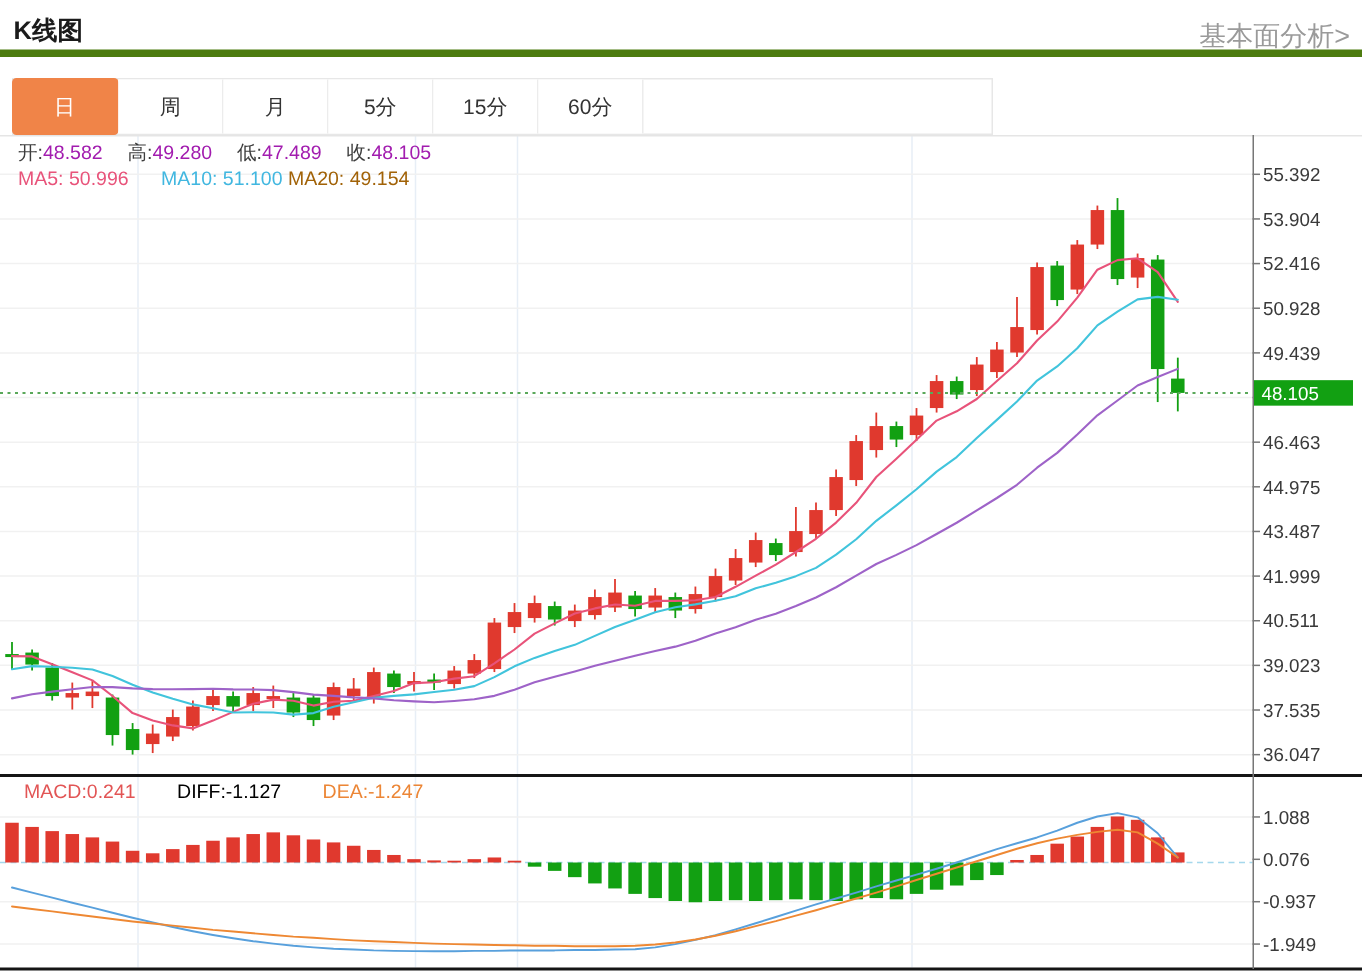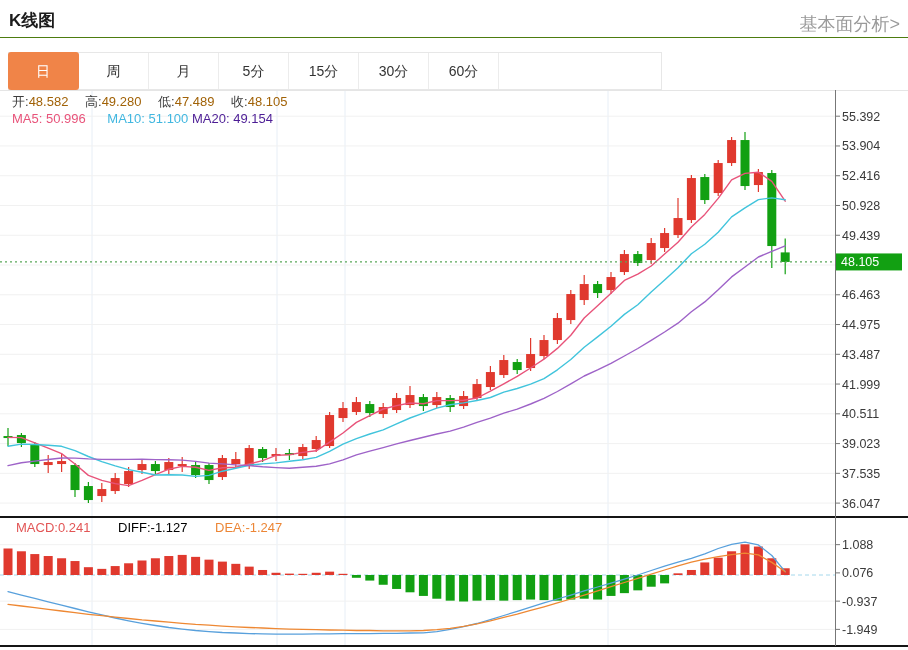--- a/index.html
+++ b/index.html
@@ -1,42 +1,42 @@
 <!DOCTYPE html>
 <html><head>
 <meta charset="utf-8">
 <style>
   * { margin:0; padding:0; box-sizing:border-box; }
   html,body { background:#fff; }
   body { font-family:"Liberation Sans","DejaVu Sans",sans-serif; }
   .app { position:relative; width:908px; height:650px; background:#fff; overflow:hidden; }
 
   .header { position:absolute; top:0; left:0; width:908px; height:38px;
-            border-bottom:1px solid #4d7c0f; background:#fff; z-index:4; }
+            border-bottom:5px solid #4d7c0f; background:#fff; z-index:4; }
   .page-title { position:absolute; top:9px; left:9px; font-size:17px; font-weight:bold; color:#1b1b1b; }
   .fund-link { position:absolute; top:12px; right:8px; font-size:18px; color:#9a9a9a; text-decoration:none; cursor:pointer; }
 
   .tabbar { position:absolute; top:52px; left:8px; height:38px; display:flex;
             border:1px solid #e7e7e7; background:#fff; z-index:4; width:654px; }
   .tab { width:70px; line-height:36px; text-align:center; font-size:14px; color:#333;
          border-right:1px solid #ececec; background:#fff; cursor:pointer; }
   .tab.selected { background:#f08448; color:#fff; border-radius:3px; border-right-color:transparent;
                   margin:-1px 0 -1px -1px; line-height:38px; width:71px; }
   .tab-filler { flex:1; }
 
   svg.chart { position:absolute; top:0; left:0; z-index:1; }
 
   .overlay { position:absolute; z-index:3; white-space:nowrap; }
   .ohlc-row { top:93px; left:12px; font-size:13px; }
   .ohlc-row .lbl { color:#3d3d3d; }
-  .ohlc-row .val { color:#a16207; margin-right:13px; }
+  .ohlc-row .val { color:#a21caf; margin-right:13px; }
   .ma-row { top:111px; left:12px; font-size:13px; }
   .ma5  { color:#e8537a; margin-right:18px; }
   .ma10 { color:#41b7e0; }
-  .ma20 { color:#4c1d95; }
+  .ma20 { color:#a16207; }
   .macd-row { top:520px; left:16px; font-size:13px; }
   .macd-v { color:#e25555; margin-right:24px; }
   .diff-v { color:#000000; margin-right:24px; }
   .dea-v  { color:#ec8636; }
 </style>
 </head>
 <body>
 
 <div class="app">
 
@@ -44,21 +44,20 @@
     <div class="page-title">K线图</div>
     <a class="fund-link">基本面分析&gt;</a>
   </div>
 
   <div class="tabbar" id="tabbar">
       <div class="tab selected">日</div>
       <div class="tab">周</div>
       <div class="tab">月</div>
       <div class="tab">5分</div>
       <div class="tab">15分</div>
-      <div class="tab">30分</div>
       <div class="tab">60分</div>
       <div class="tab-filler"></div>
     </div>
 
   <svg class="chart" id="chart-svg" width="908" height="650" viewBox="0 0 908 650">
       <line x1="92" y1="90" x2="92" y2="645" stroke="#e7eef6" stroke-width="1"></line>
       <line x1="277" y1="90" x2="277" y2="645" stroke="#e7eef6" stroke-width="1"></line>
       <line x1="345" y1="90" x2="345" y2="645" stroke="#e7eef6" stroke-width="1"></line>
       <line x1="608" y1="90" x2="608" y2="645" stroke="#e7eef6" stroke-width="1"></line>
       <line x1="0" y1="116.2" x2="835" y2="116.2" stroke="#f1f1f1" stroke-width="1"></line>

